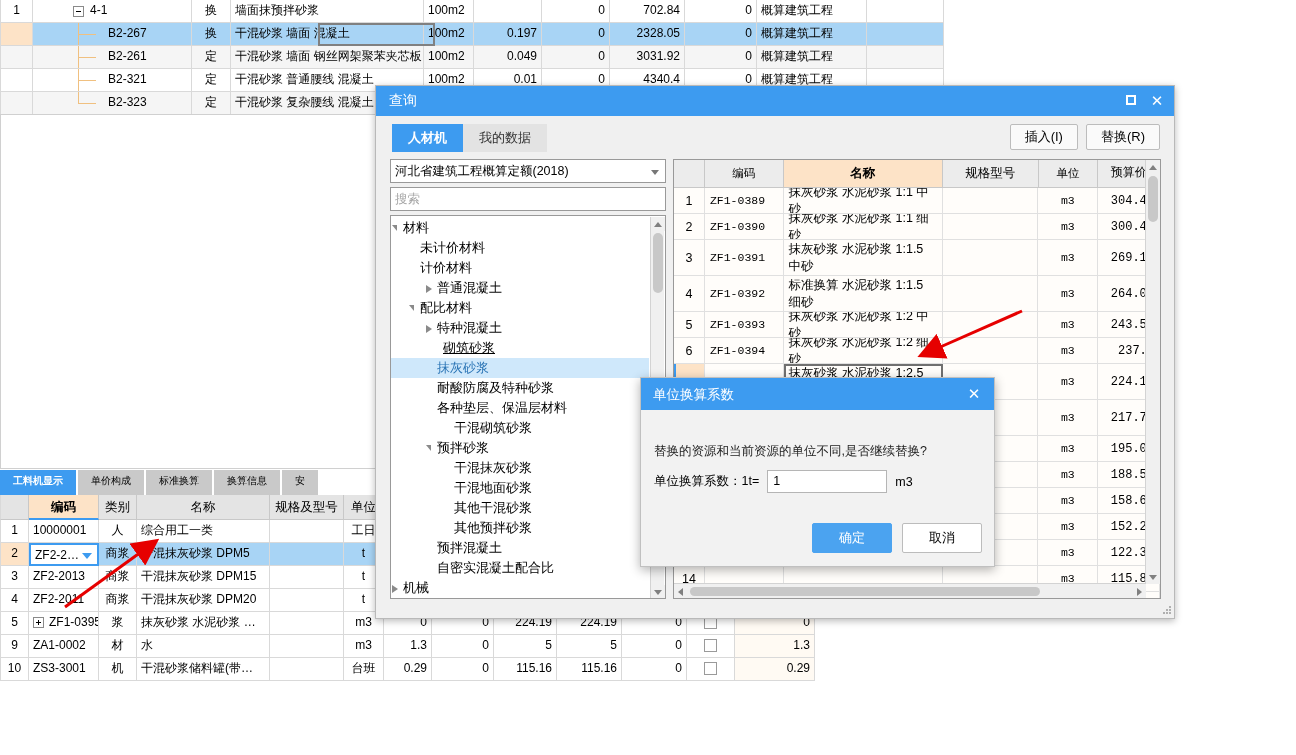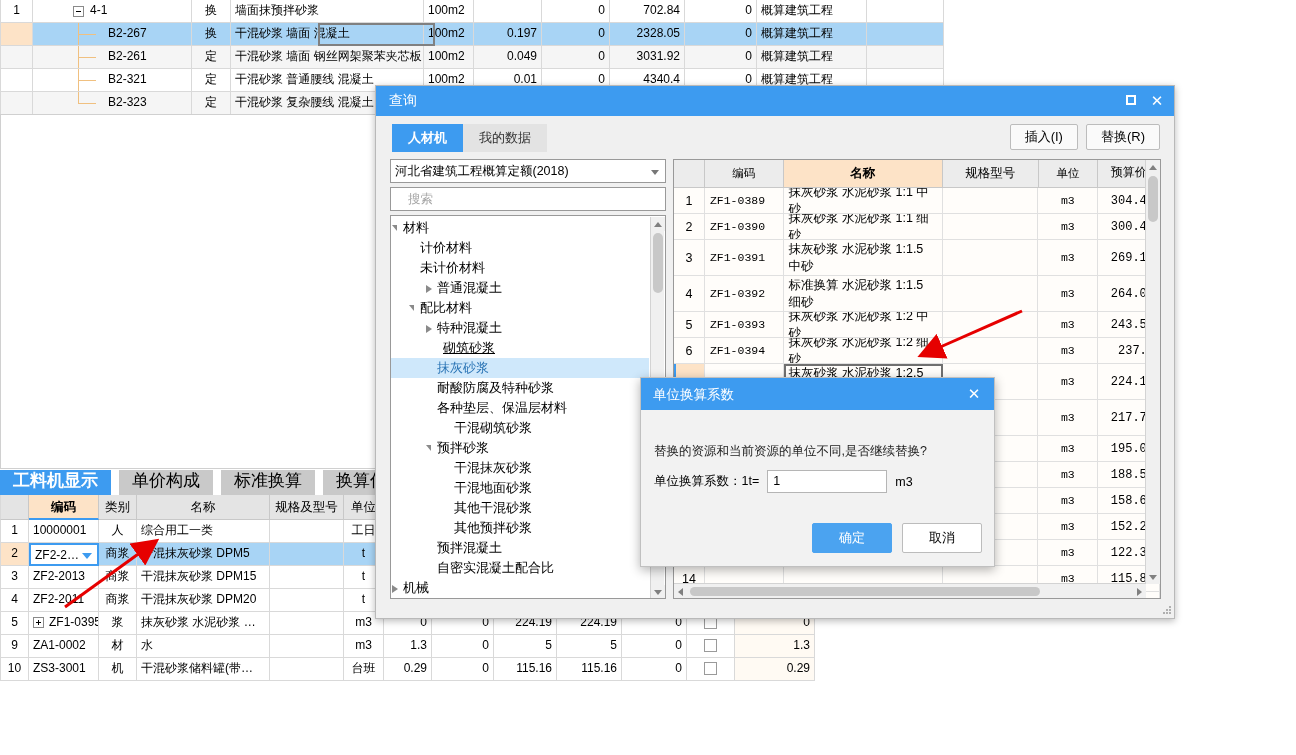--- a/index.html
+++ b/index.html
@@ -42,22 +42,22 @@
   .focusbox{position:absolute;left:318px;top:23px;width:117px;height:23px;
      border:2px solid #808080;box-sizing:border-box;pointer-events:none;}
 
   
   .canvas{position:absolute;left:0;top:114px;width:944px;height:355px;background:#fff;
      border:1px solid #d0d0d0;box-sizing:border-box;}
 
   
   .bottom{position:absolute;left:0;top:470px;width:880px;height:285px;background:#fff;}
   .tabs{position:absolute;left:0;top:0;height:22px;display:flex;}
-  .tab{height:37px;line-height:22px;padding:0 13px;margin-right:8px;background:#c9c9c9;color:#000;
-       font-size:17px;white-space:nowrap;box-sizing:border-box;}
+  .tab{height:37px;line-height:22px;padding:0 13px;margin-right:2px;background:#c9c9c9;color:#000;
+       font-size:10px;white-space:nowrap;box-sizing:border-box;}
   .tab.active{background:#3d9bf0;color:#fff;font-weight:bold;}
   .btab{position:absolute;width:880px;}
   .bt-row{display:flex;height:23px;box-sizing:border-box;}
   .bt-c{box-sizing:border-box;border-right:1px solid #d9d9d9;border-bottom:1px solid #d9d9d9;
         height:23px;line-height:21px;padding:0 4px;overflow:hidden;white-space:nowrap;font-size:12px;
         background:#fff;}
   .bh-c{box-sizing:border-box;border-right:1px solid #c8c8c8;border-bottom:1px solid #c8c8c8;
         height:25px;line-height:24px;text-align:center;background:#e4e4e4;font-size:12.5px;
         overflow:hidden;white-space:nowrap;}
   .bh-c.hi{background:#fde3c7;font-weight:bold;border-bottom:2px solid #3d9bf0;}
@@ -105,21 +105,21 @@
   .qbtns{position:absolute;right:14px;top:38px;display:flex;gap:8px;}
   .qbtn{height:26px;line-height:24px;padding:0 14px;border:1px solid #bcbcbc;background:#fafafa;
         font-size:13px;box-sizing:border-box;border-radius:2px;}
 
   .qleft{position:absolute;left:14px;top:73px;width:276px;height:440px;}
   .qselect{position:absolute;left:0;top:0;width:276px;height:24px;border:1px solid #999;background:#fff;
         box-sizing:border-box;font-size:12.5px;line-height:22px;padding:0 18px 0 4px;overflow:hidden;white-space:nowrap;}
   .qselect .car{position:absolute;right:6px;top:10px;width:0;height:0;border-left:4px solid transparent;
         border-right:4px solid transparent;border-top:5px solid #777;}
   .qsearch{position:absolute;left:0;top:28px;width:276px;height:24px;border:1px solid #999;background:#fff;
-        box-sizing:border-box;font-size:12.5px;line-height:22px;padding:0 17px;color:#a5a5a5;}
+        box-sizing:border-box;font-size:12.5px;line-height:22px;padding:0 4px;color:#a5a5a5;}
   .qtree{position:absolute;left:0;top:56px;width:276px;height:384px;border:1px solid #999;background:#fff;
         box-sizing:border-box;overflow:hidden;}
   .tnode{height:20px;line-height:20px;font-size:13px;white-space:nowrap;position:relative;}
   .tnode.sel{background:#cfe8fb;color:#2a74b5;}
   .tarrow{position:absolute;width:0;height:0;}
   .tarrow.down{border-left:5px solid transparent;border-top:6px solid #8a8a8a;}
   .tarrow.right{border-top:4px solid transparent;border-bottom:4px solid transparent;border-left:6px solid #8a8a8a;}
   .qtree-sb{position:absolute;right:1px;top:1px;width:14px;height:382px;background:#f0f0f0;
         border-left:1px solid #d3d3d3;box-sizing:border-box;}
   .sb-up,.sb-dn{position:absolute;left:0;width:14px;height:14px;background:#f0f0f0;}
@@ -445,22 +445,22 @@
 
     <div class="qleft">
       <div class="qselect">
         <span>河北省建筑工程概算定额(2018)</span>
         <span class="car"></span>
       </div>
       <div class="qsearch">搜索</div>
       <div class="qtree">
         <div id="tree-host" style="position:absolute;left:0;top:2px;width:258px;">
             <div class="tnode"><span class="tarrow down" style="left: 1px; top: 7px; border-left: 5px solid transparent; border-top: 6px solid rgb(138, 138, 138);"></span><span style="margin-left: 12px;">材料</span></div>
+            <div class="tnode"><span style="margin-left: 29px;">未计价材料</span></div>
             <div class="tnode"><span style="margin-left: 29px;">计价材料</span></div>
-            <div class="tnode"><span style="margin-left: 29px;">未计价材料</span></div>
             <div class="tnode"><span class="tarrow right" style="left: 35px; top: 7px;"></span><span style="margin-left: 46px;">普通混凝土</span></div>
             <div class="tnode"><span class="tarrow down" style="left: 18px; top: 7px; border-left: 5px solid transparent; border-top: 6px solid rgb(138, 138, 138);"></span><span style="margin-left: 29px;">配比材料</span></div>
             <div class="tnode"><span class="tarrow right" style="left: 35px; top: 7px;"></span><span style="margin-left: 46px;">特种混凝土</span></div>
             <div class="tnode"><span style="margin-left: 52px; text-decoration: underline;">砌筑砂浆</span></div>
             <div class="tnode sel"><span style="margin-left: 46px;">抹灰砂浆</span></div>
             <div class="tnode"><span style="margin-left: 46px;">耐酸防腐及特种砂浆</span></div>
             <div class="tnode"><span style="margin-left: 46px;">各种垫层、保温层材料</span></div>
             <div class="tnode"><span style="margin-left: 63px;">干混砌筑砂浆</span></div>
             <div class="tnode"><span class="tarrow down" style="left: 35px; top: 7px; border-left: 5px solid transparent; border-top: 6px solid rgb(138, 138, 138);"></span><span style="margin-left: 46px;">预拌砂浆</span></div>
             <div class="tnode"><span style="margin-left: 63px;">干混抹灰砂浆</span></div>

